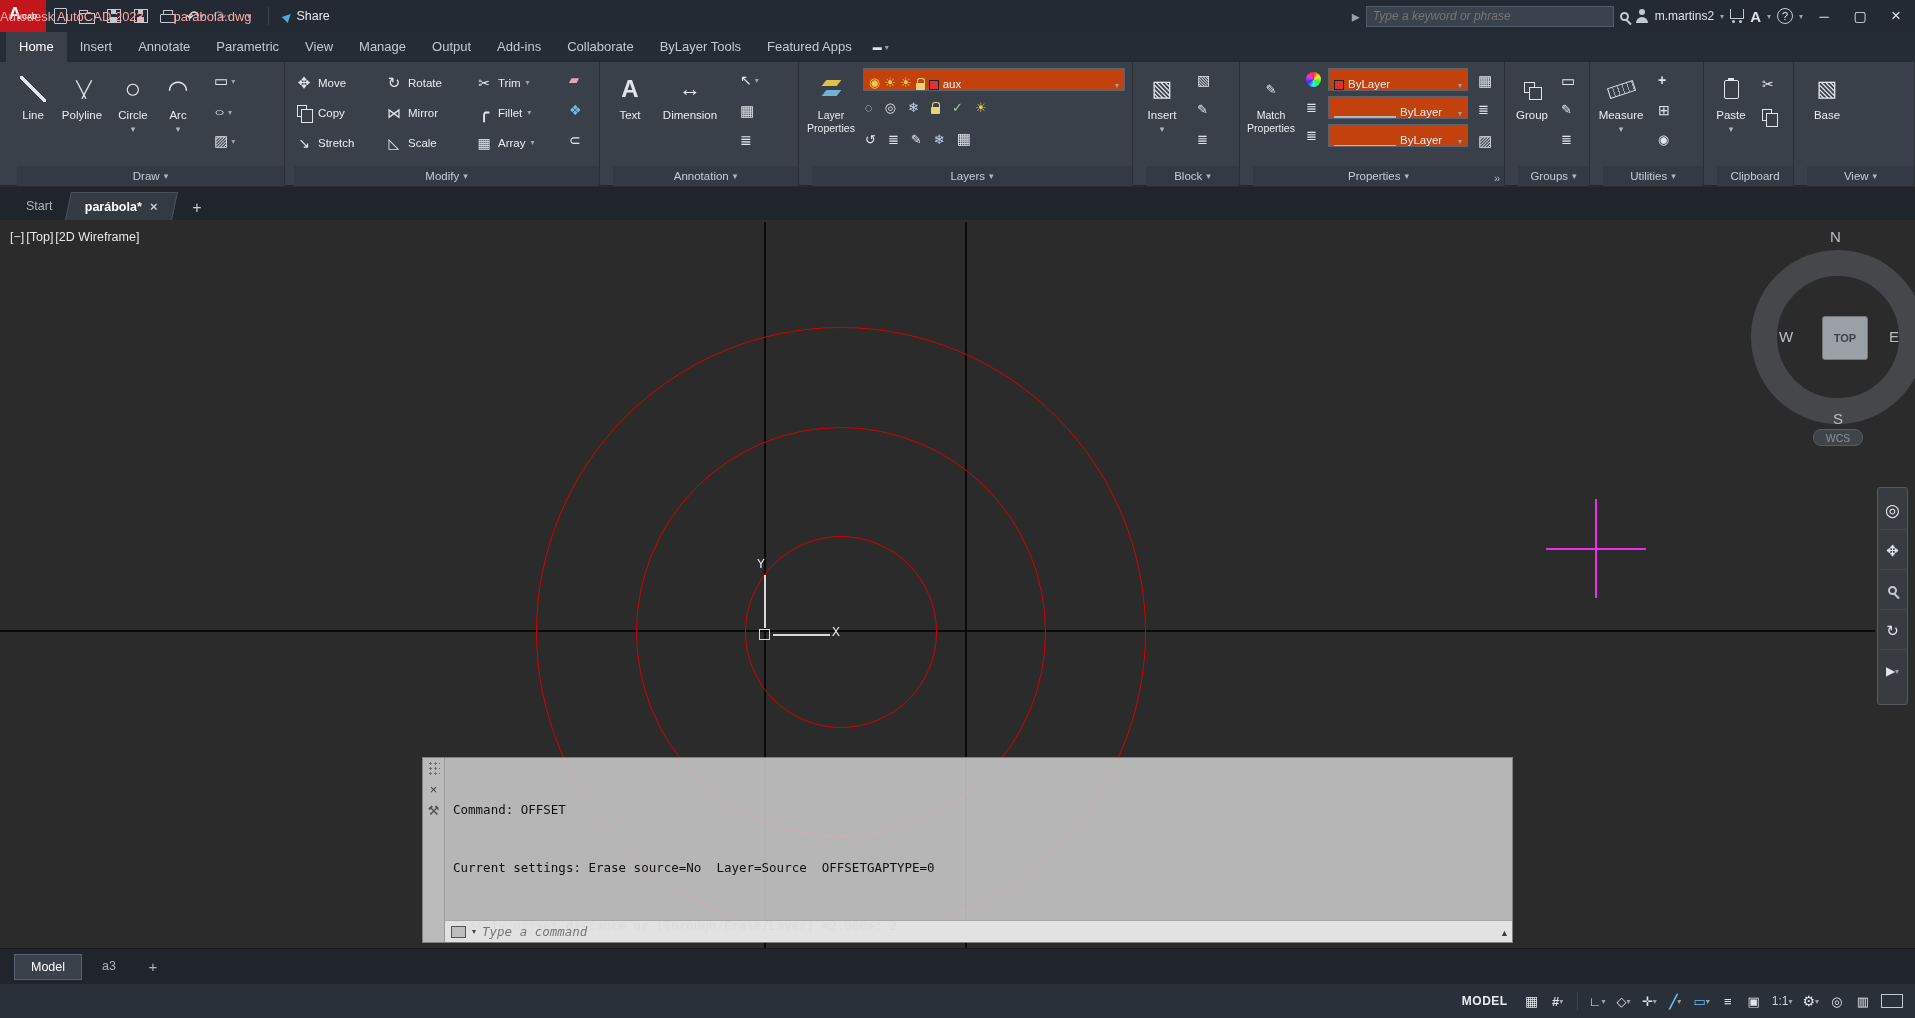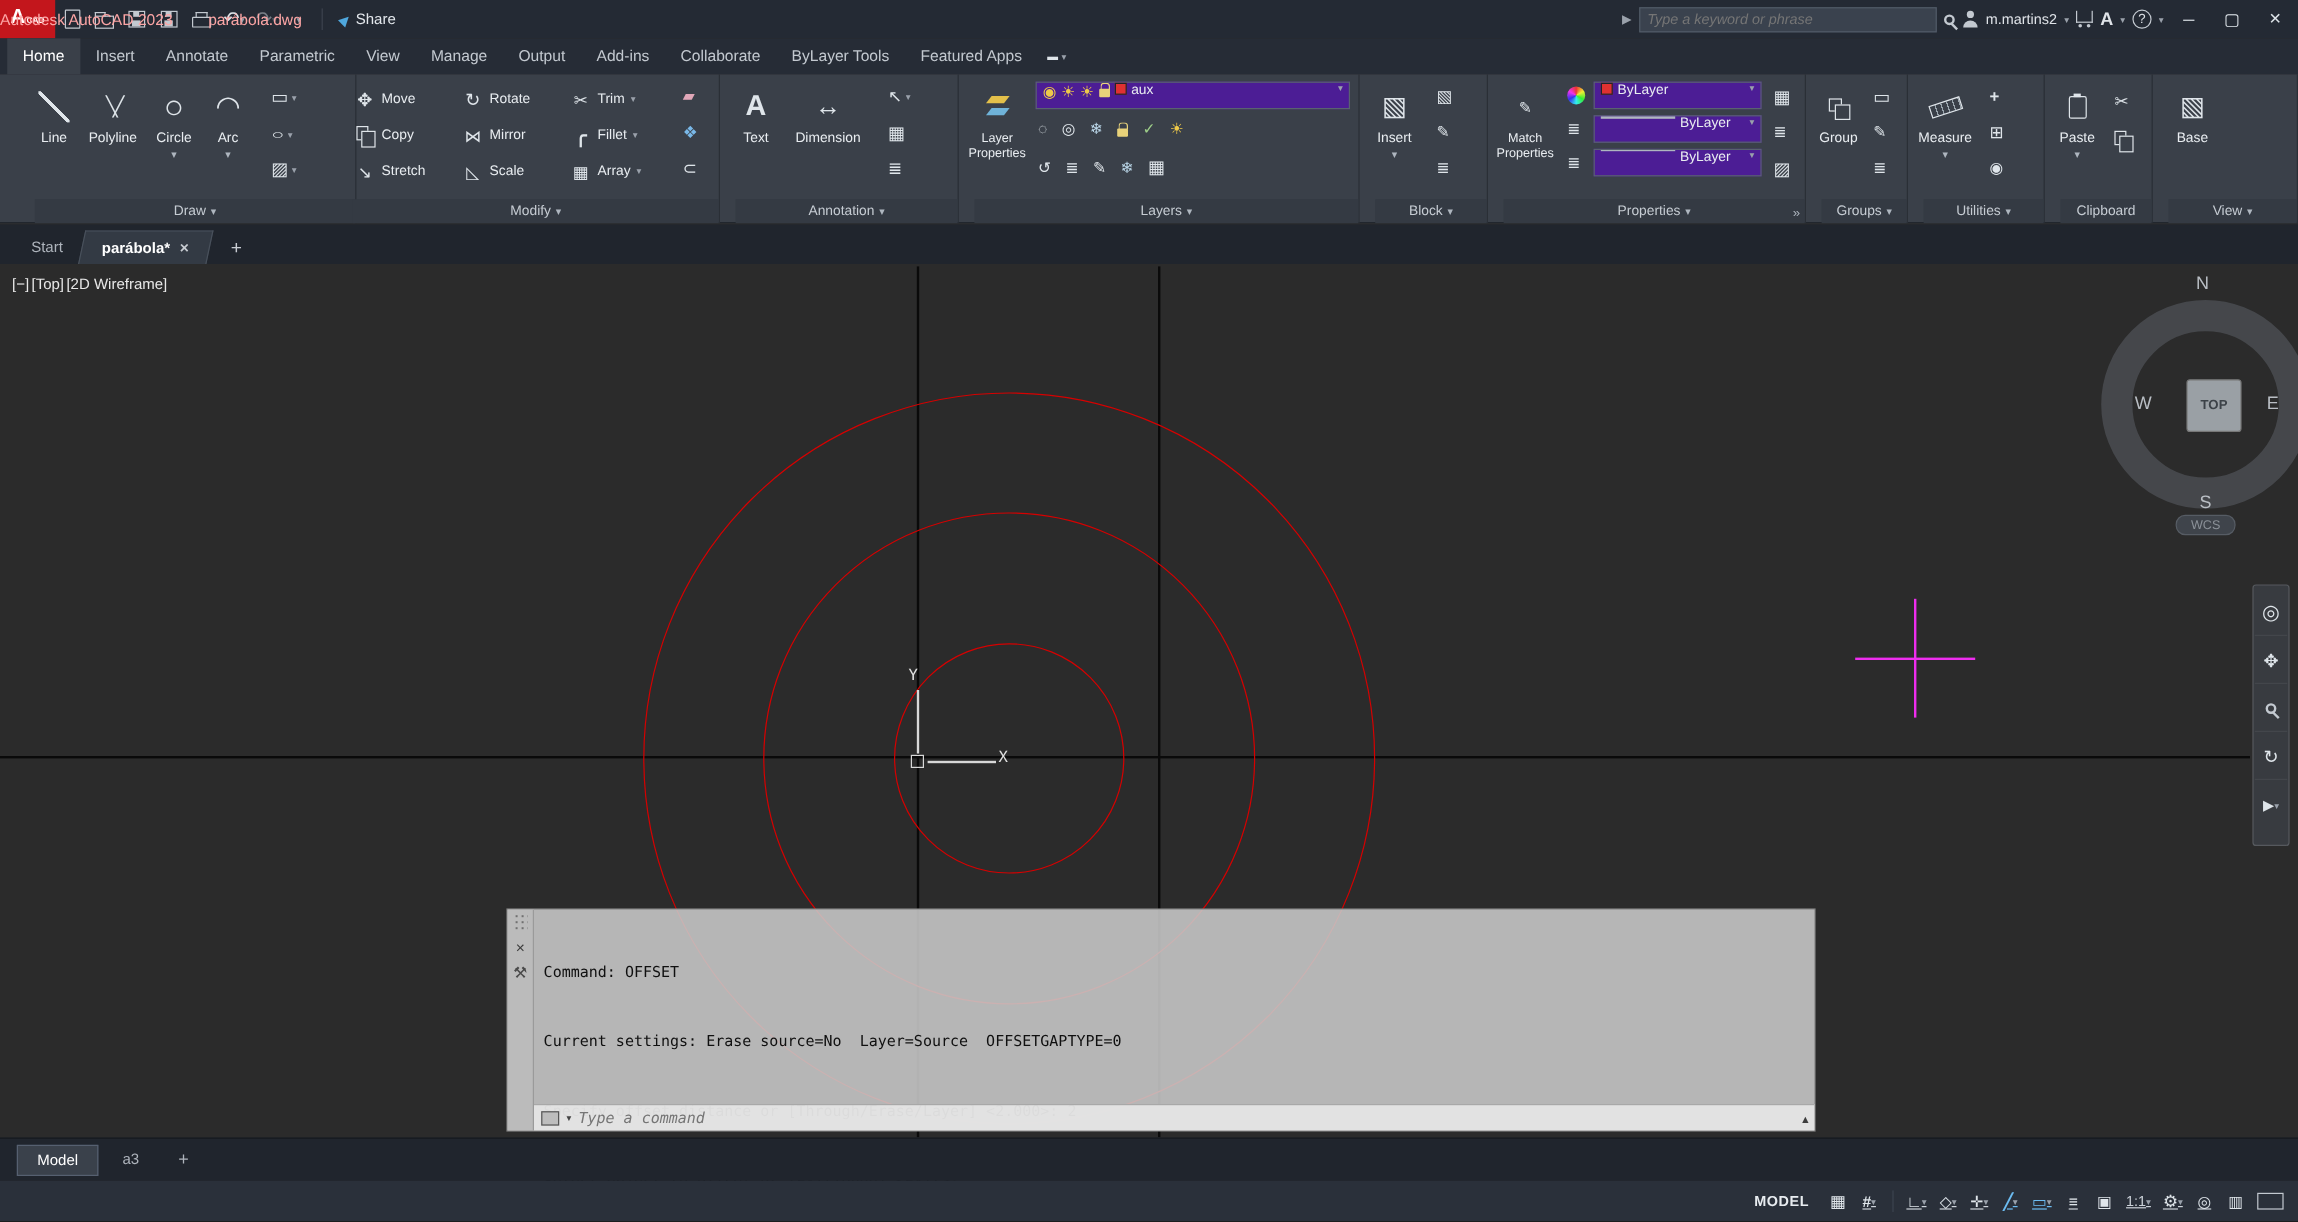--- a/index.html
+++ b/index.html
@@ -69,21 +69,21 @@
           align-items:center;justify-content:center;gap:4px;font-size:11.5px;color:#c6ccd3;cursor:pointer;margin-left:13px;}
   .caret-sm{font-size:9px;color:#aeb6bf;}
   .bigbtn{position:absolute;top:4px;height:98px;display:flex;flex-direction:column;align-items:center;
           padding-top:5px;gap:2px;cursor:pointer;}
   .bicon{height:36px;display:flex;align-items:center;justify-content:center;}
   .blabel{font-size:11.5px;color:#e9edf1;text-align:center;line-height:12.5px;}
   .sbtn{position:absolute;height:25px;display:flex;align-items:center;gap:5px;font-size:11.5px;
         color:#e9edf1;cursor:pointer;white-space:nowrap;}
   .sicon{width:18px;display:inline-flex;justify-content:center;}
   .srow{position:absolute;display:flex;align-items:center;gap:3px;cursor:pointer;}
-  .combo{position:absolute;display:flex;align-items:flex-start;gap:4px;background:#4c1d95;
+  .combo{position:absolute;display:flex;align-items:flex-end;gap:4px;background:#c2410c;
          border:1px solid #596270;height:23px;padding:0 5px;font-size:11.5px;color:#e9edf1;cursor:pointer;}
   .combo .mright{margin-left:auto;}
   .lwline{width:62px;border-top:2px solid #aeb6bf;}
   .ltline{width:62px;border-top:1px solid #aeb6bf;}
 
   
   .g-lineseg{width:26px;height:26px;background:linear-gradient(45deg,transparent 46%,#dfe5ea 46%,#dfe5ea 54%,transparent 54%);}
   .g-pline::before{content:"╲╱";letter-spacing:-4px;font-size:16px;}
   .g-circle::before{content:"○";font-size:28px;}
   .g-arc::before{content:"◠";font-size:24px;}
@@ -210,21 +210,21 @@
   .ltab{padding:0 16px;height:26px;line-height:24px;font-size:12.5px;color:#aeb4bc;cursor:pointer;}
   .ltab.active{background:#3a414b;color:#fff;border:1px solid #566070;}
   .lplus{width:22px;height:22px;display:flex;align-items:center;justify-content:center;color:#aeb4bc;
          font-size:15px;cursor:pointer;margin-left:6px;}
 
   
   .status{position:absolute;top:984px;left:0;width:1915px;height:34px;background:#2a303a;display:flex;
           align-items:center;justify-content:flex-end;gap:2px;padding-right:8px;}
   .st-model{font-size:12px;font-weight:bold;letter-spacing:.5px;color:#e8ecf0;margin-right:10px;cursor:pointer;}
   .stbtn{min-width:24px;height:24px;display:flex;align-items:center;justify-content:center;gap:0;
-         color:#cdd3da;font-size:13px;padding:0 4px;cursor:pointer;text-decoration:underline;}
+         color:#cdd3da;font-size:13px;padding:0 4px;cursor:pointer;}
   .stbtn.on{color:#6cbcf2;}
   .stsep{width:1px;height:18px;background:#3c434e;margin:0 5px;}
   .g-grid2::before{content:"▦";font-size:14px;}
   .g-snap::before{content:"#";font-size:13px;font-weight:bold;}
   .g-ortho::before{content:"∟";font-size:13px;}
   .g-iso::before{content:"◇";font-size:13px;}
   .g-otrack::before{content:"✛";font-size:13px;}
   .g-osnap::before{content:"╱";font-size:13px;font-weight:bold;}
   .g-dyn::before{content:"▭";font-size:13px;}
   .g-lw::before{content:"≡";font-size:13px;}
@@ -320,21 +320,21 @@
     <span class="rtab">ByLayer Tools</span>
     <span class="rtab">Featured Apps</span>
     <span class="ribopts">
       <span class="gi g-ribbar"></span>
       <span class="gi g-caret caret-xs"></span>
     </span>
   </div>
 
   <div class="ribbon">
 
-    <div class="panel" style="left:16px;width:281px">
+    <div class="panel" style="left:4px;width:281px">
       <div class="pbody">
         <div class="bigbtn" style="left:6px;width:46px">
           <span class="bicon">
               <span class="gi g-lineseg"></span>
             </span>
           <span class="blabel">Line</span>
         </div>
         <div class="bigbtn" style="left:52px;width:52px">
           <span class="bicon">
               <span class="gi g-pline"></span>

